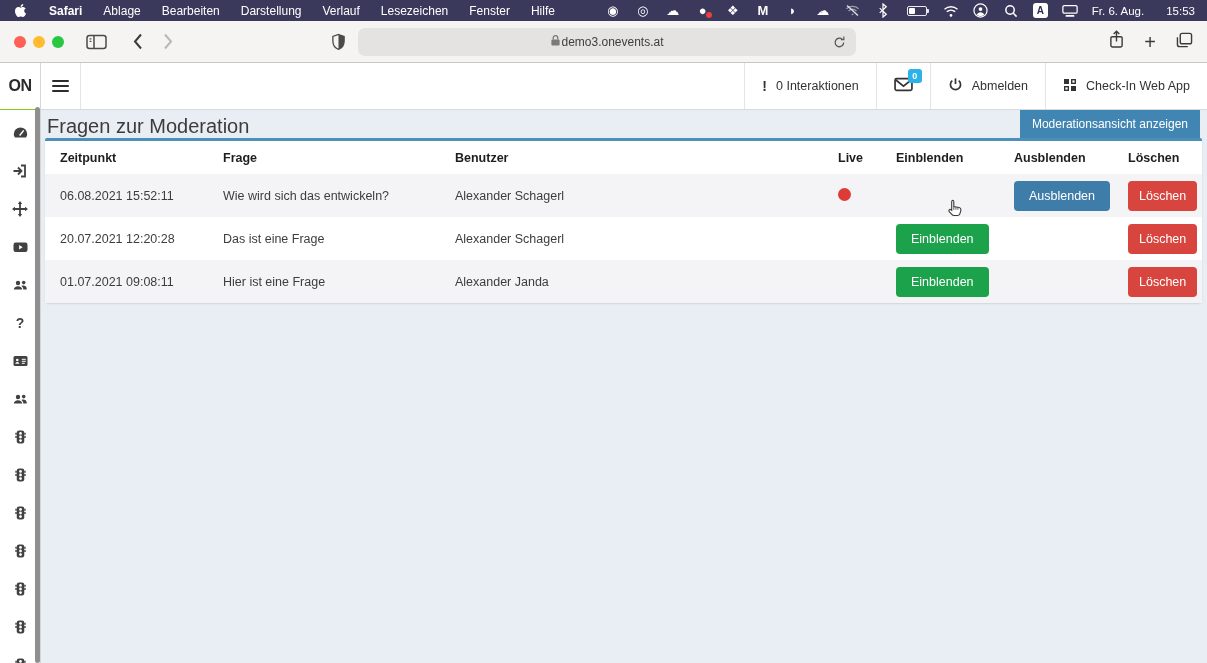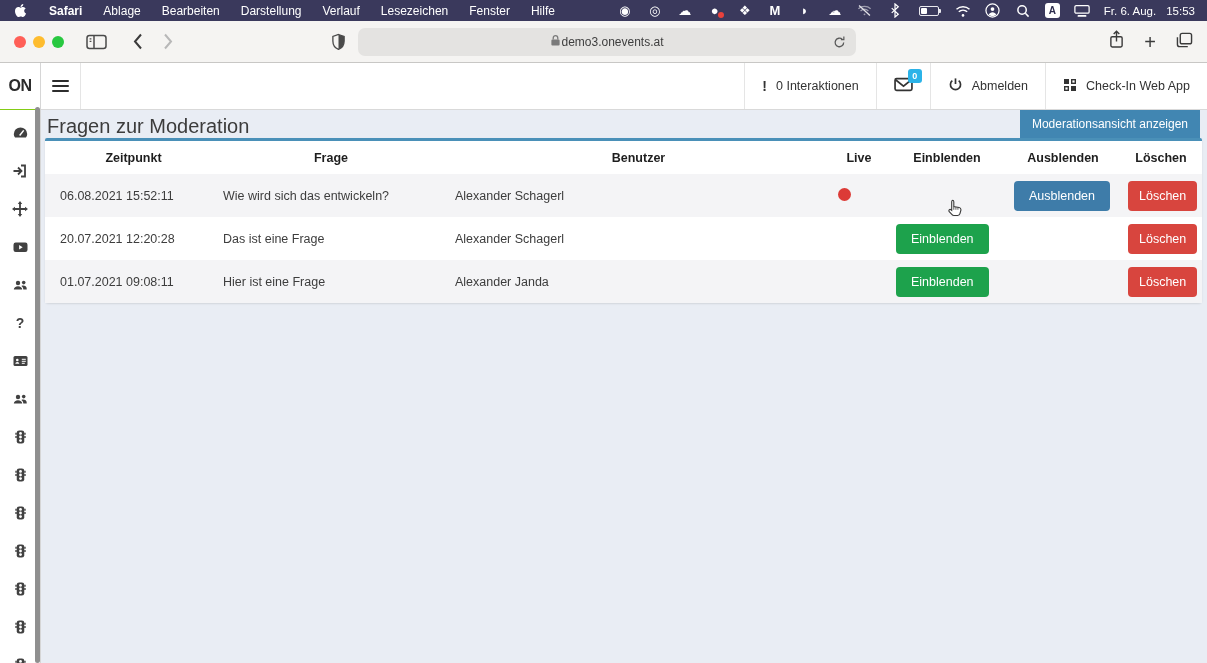--- a/index.html
+++ b/index.html
@@ -16,21 +16,21 @@
   .st-ico { display:inline-flex; align-items:center; justify-content:center; width:16px; height:16px;
             color:#fff; font-size:13px; line-height:1; position:relative; }
   .st-ico svg { display:block; }
   .red-dot { position:absolute; right:-1px; bottom:1px; width:6px; height:6px; border-radius:50%; background:#e8413c; }
   .up-arrow { position:absolute; left:5px; top:4px; font-size:8px; color:#3a395c; font-weight:700; }
   .abox { width:15px; height:15px; background:#fff; border-radius:3px; color:#2d2d4e;
           font-size:10px; font-weight:700; display:flex; align-items:center; justify-content:center; }
   .battery { width:20px; height:10px; border:1px solid #e8e8ee; border-radius:2px; position:relative; }
   .battery::after { content:""; position:absolute; right:-3px; top:2.5px; width:2px; height:4px; background:#e8e8ee; border-radius:0 1px 1px 0; }
   .battery .lvl { position:absolute; left:1px; top:1px; bottom:1px; width:35%; background:#fff; border-radius:1px; }
-  .clock { display:flex; gap:10px;text-align:right; }
+  .clock { display:flex; gap:22px;text-align:right; }
 
   
   .toolbar { height:42px; background:#f5f4f2; border-bottom:1px solid #c8c7c5; display:flex;
              align-items:center; padding:0 14px; position:relative; }
   .lights { display:flex; gap:7px; }
   .light { width:12px; height:12px; border-radius:50%; }
   .tb-ico { display:inline-flex; align-items:center; justify-content:center; margin-left:22px; cursor:default; }
   .urlbar { position:absolute; left:358px; top:7px; width:498px; height:28px; background:#e4e3e1;
             border-radius:7px; display:flex; align-items:center; justify-content:center; 
             font-size:12px; color:#3e3e3e; }
@@ -66,21 +66,21 @@
   .content { flex:1; background:#e9edf4; padding:0 5px 0 4px; }
   .page-head { height:28px; display:flex; align-items:flex-end; justify-content:space-between; padding:0 2px; }
   .page-title { font-size:20px; color:#3c3c3c; }
   .mod-btn { background:#4186b2; color:#fff; border:none; border-radius:0; font-size:12px;
              padding:7px 12px; font-family:inherit; cursor:pointer; }
   .card { background:#fff; border-top:3px solid #4a90b8; border-radius:2px 2px 4px 4px;
           box-shadow:0 1px 2px rgba(0,0,0,0.10); }
   table { width:100%; border-collapse:collapse; font-size:12.5px; color:#3d3d3d; table-layout:fixed; }
   col.c-zeit{width:170px;} col.c-frage{width:232px;} col.c-ben{width:383px;} col.c-live{width:58px;}
   col.c-ein{width:118px;} col.c-aus{width:114px;} col.c-del{width:auto;}
-  th { text-align:center; font-weight:700; color:#1e1e1e; padding:10px 8px 9px 8px; font-size:12.5px; }
+  th { text-align:left; font-weight:700; color:#1e1e1e; padding:10px 8px 9px 8px; font-size:12.5px; }
   th:first-child, td:first-child { padding-left:15px; }
   td { padding:6px 8px; height:43px; vertical-align:middle; }
   tr.striped { background:#f4f4f6; }
   .live-dot { width:13px; height:13px; border-radius:50%; background:#dc3b37; display:inline-block; }
   .btn { display:inline-block; border:none; border-radius:4px; color:#fff; font-size:12.5px;
          padding:8px 15px; font-family:inherit; cursor:pointer; }
   .btn-green { background:#1da24c; }
   .btn-blue  { background:#3e7ca9; }
   .btn-red   { background:#d8453e; padding:8px 11px; }
 

